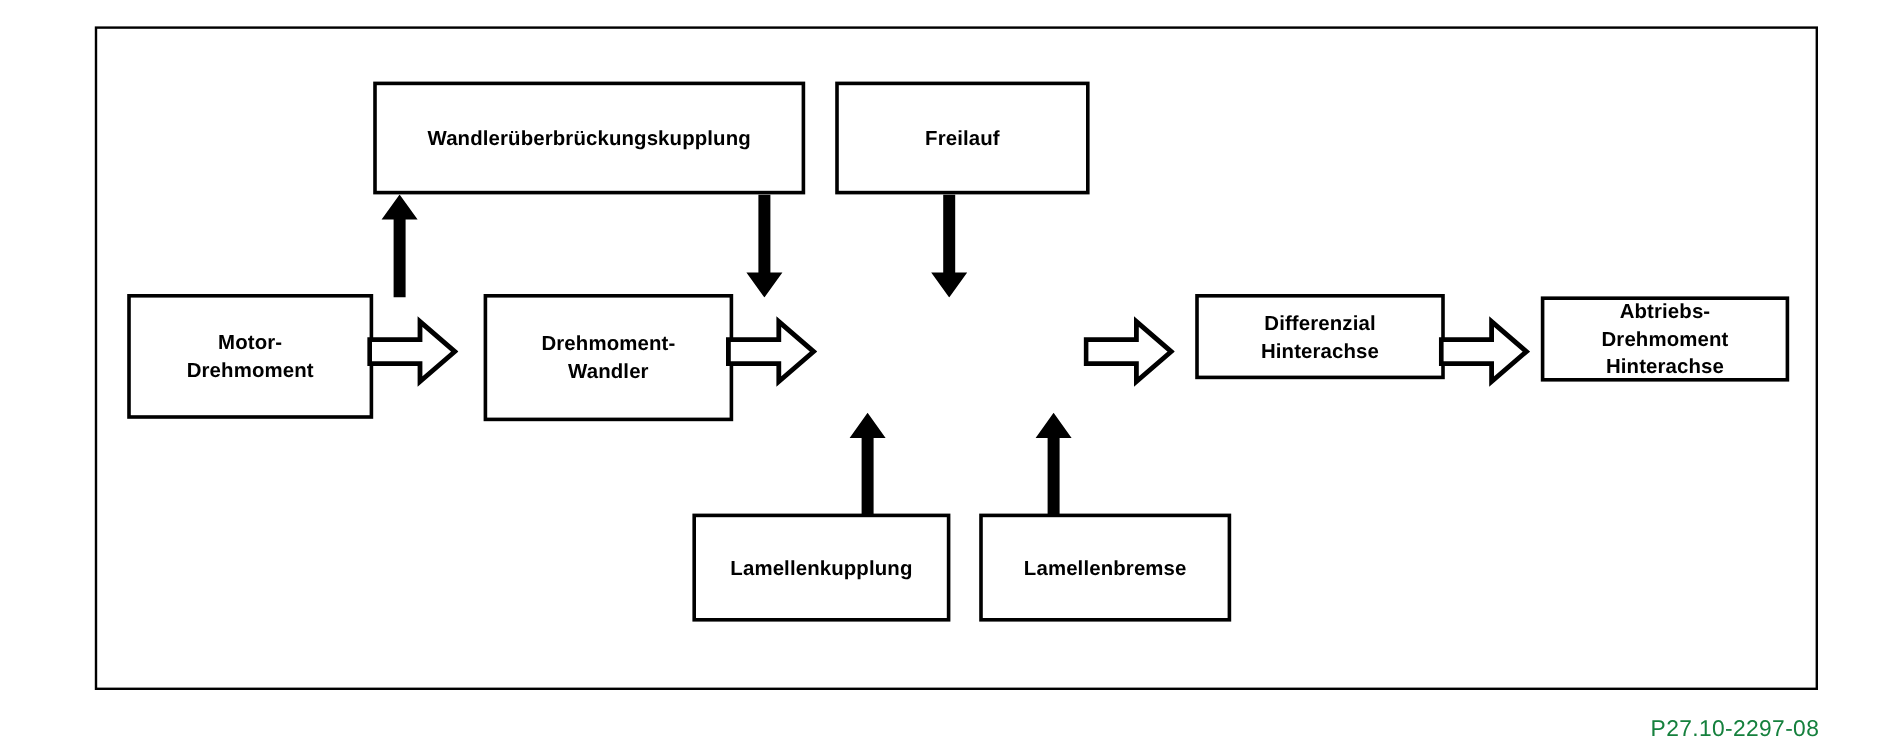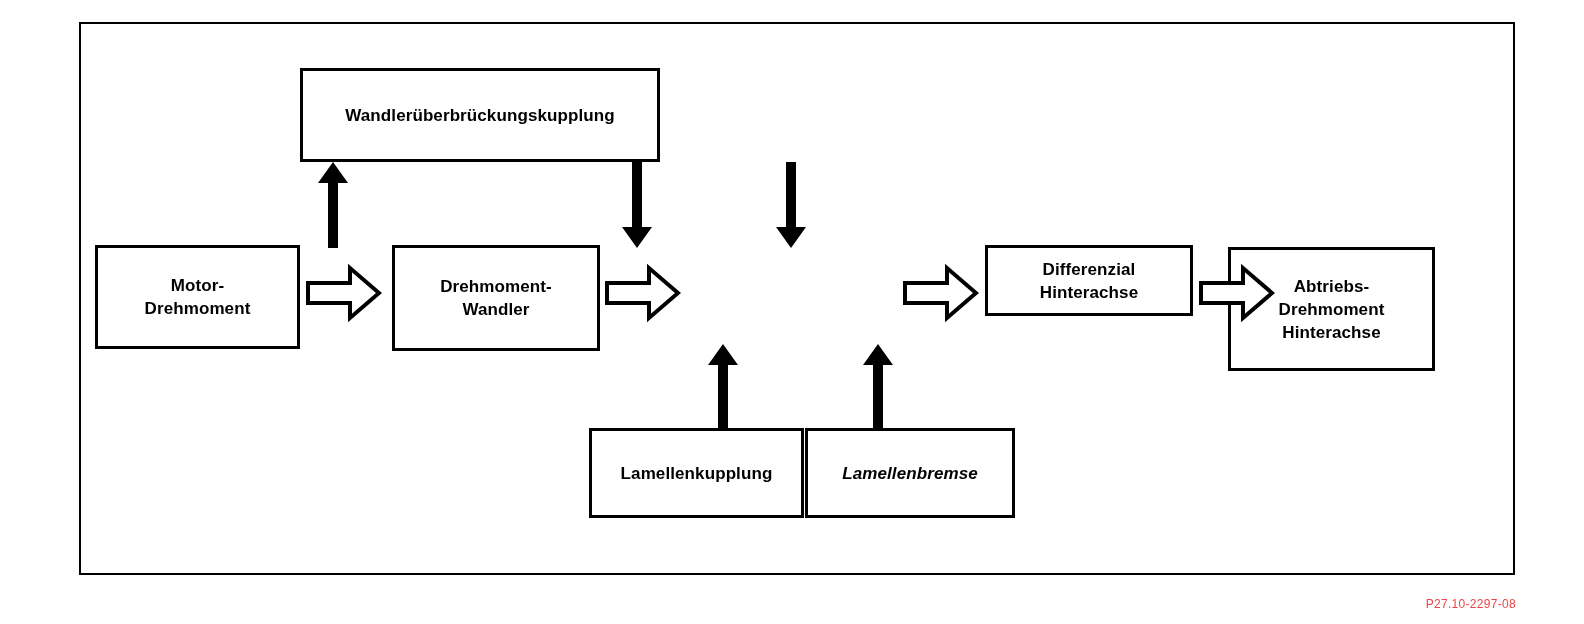--- a/index.html
+++ b/index.html
@@ -29,62 +29,66 @@
   }
   .box {
     position: absolute;
     box-sizing: border-box;
     border: 3px solid #000000;
     background: #ffffff;
     display: flex;
     align-items: center;
     justify-content: center;
     text-align: center;
+    margin-left: 11px;
   }
   .box-label {
     font-weight: bold;
     font-size: 17px;
     line-height: 23px;
     color: #000000;
     white-space: pre-line;
     letter-spacing: 0.1px;
   }
   .arrow {
     position: absolute;
     display: block;
   }
   .caption {
     position: absolute;
     top: 597px;
     right: 68px;
-    font-size: 12px;
+    font-size: 19px;
     font-weight: normal;
-    color: #ef4444;
+    color: #15803d;
     letter-spacing: 0.3px;
   }
   
   #box-wuek      { left: 300px;  top: 68px;  width: 360px; height: 94px; }
   #box-freilauf  { left: 685px;  top: 68px;  width: 212px; height: 94px; }
   #box-motor     { left: 95px;   top: 245px; width: 205px; height: 104px; }
   #box-wandler   { left: 392px;  top: 245px; width: 208px; height: 106px; }
   #box-getriebe  { left: 685px;  top: 245px; width: 212px; height: 96px; }
   #box-diff      { left: 985px;  top: 245px; width: 208px; height: 71px; }
-  #box-abtrieb   { left: 1228px; top: 247px; width: 207px; height: 124px; }
-  #box-lamkup    { left: 589px;  top: 428px; width: 215px; height: 90px; align-items: center; }
-  #box-lambrems  { left: 805px;  top: 428px; width: 210px; height: 90px; font-style: italic; }
+  #box-abtrieb   { left: 1273px; top: 247px; width: 207px; height: 71px; }
+  #box-lamkup    { left: 566px;  top: 428px; width: 215px; height: 90px; align-items: center; }
+  #box-lambrems  { left: 805px;  top: 428px; width: 210px; height: 90px; }
 </style>
 </head>
 <body>
 
 <div id="stage">
 
   <div class="frame"></div>
 
   <div class="box" id="box-wuek">
     <span class="box-label">Wandlerüberbrückungskupplung</span>
+  </div>
+  <div class="box" id="box-freilauf">
+    <span class="box-label">Freilauf</span>
   </div>
 
   <div class="box" id="box-motor">
     <span class="box-label">Motor-
 Drehmoment</span>
   </div>
   <div class="box" id="box-wandler">
     <span class="box-label">Drehmoment-
 Wandler</span>
   </div>

